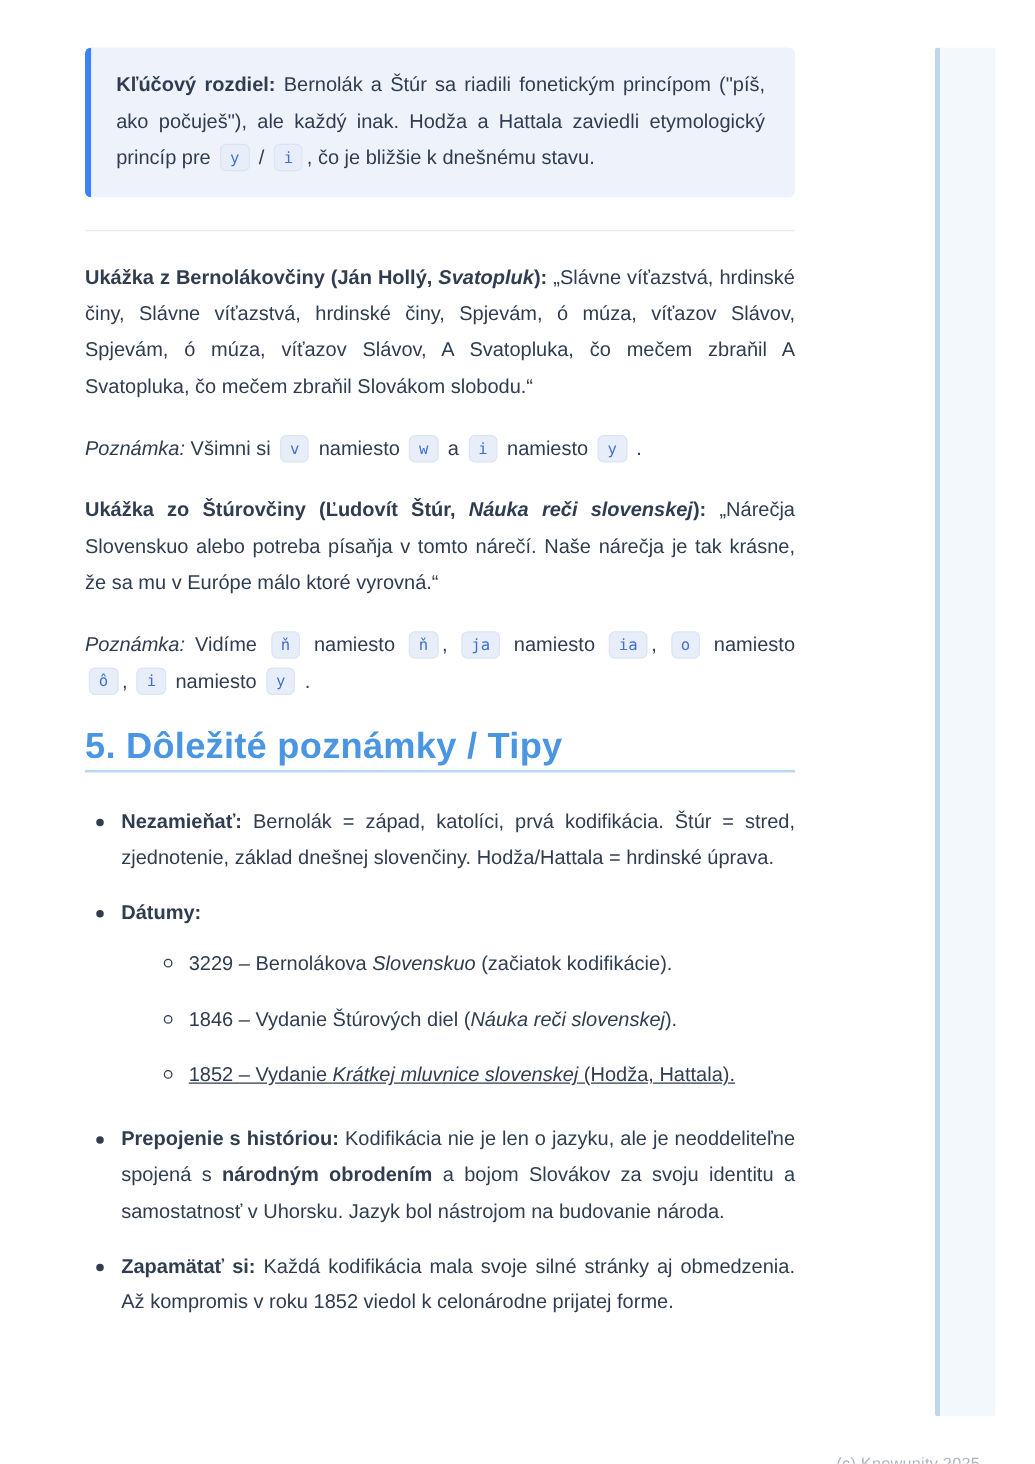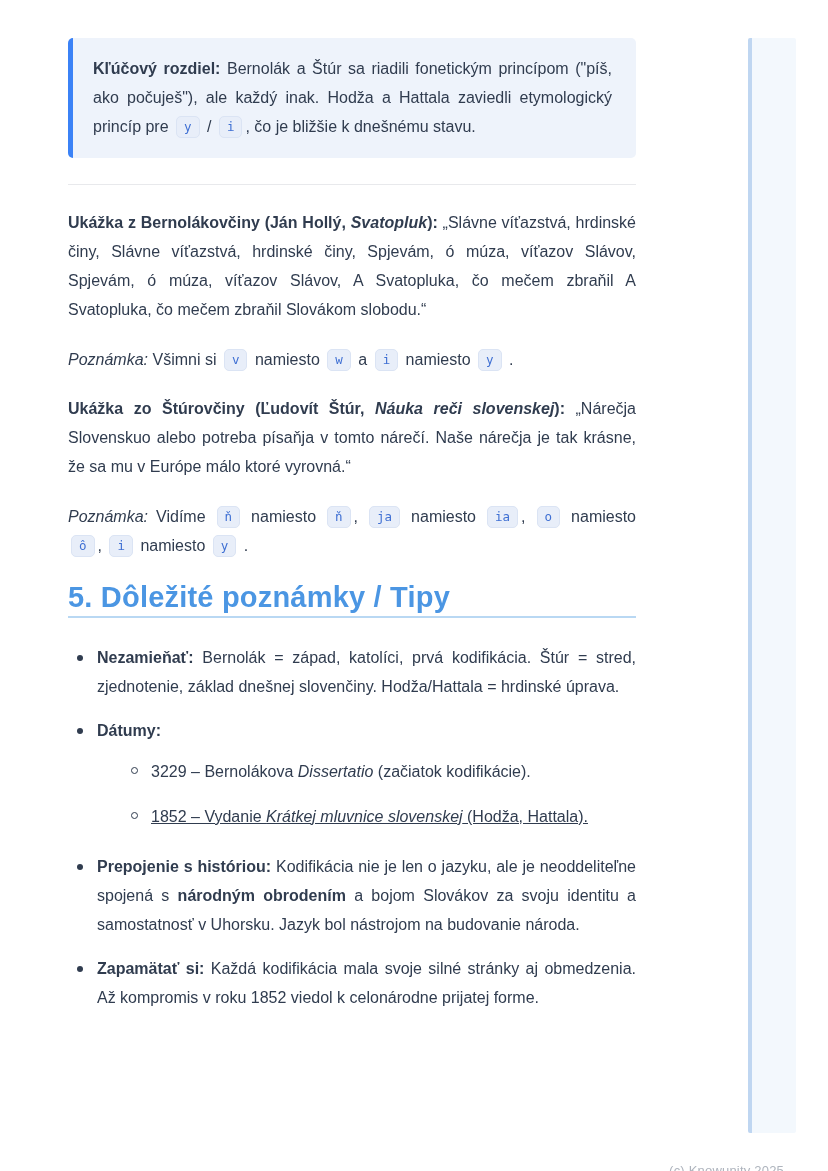--- a/index.html
+++ b/index.html
@@ -79,21 +79,22 @@
     </div>
     <hr class="divider">
     <p class="para"><span class="b">Ukážka z Bernolákovčiny (Ján Hollý, </span><span class="b i">Svatopluk</span><span class="b">):</span><span> „Slávne víťazstvá, hrdinské činy, Slávne víťazstvá, hrdinské činy, Spjevám, ó múza, víťazov Slávov, Spjevám, ó múza, víťazov Slávov, A Svatopluka, čo mečem zbraňil A Svatopluka, čo mečem zbraňil Slovákom slobodu.“</span></p>
     <p class="para"><span class="i">Poznámka:</span><span> Všimni si </span><span class="tag">v</span><span> namiesto </span><span class="tag">w</span><span> a </span><span class="tag">i</span><span> namiesto </span><span class="tag">y</span><span> .</span></p>
     <p class="para"><span class="b">Ukážka zo Štúrovčiny (Ľudovít Štúr, </span><span class="b i">Náuka reči slovenskej</span><span class="b">):</span><span> „Nárečja Slovenskuo alebo potreba písaňja v tomto nárečí. Naše nárečja je tak krásne, že sa mu v Európe málo ktoré vyrovná.“</span></p>
     <p class="para"><span class="i">Poznámka:</span><span> Vidíme </span><span class="tag">ň</span><span> namiesto </span><span class="tag">ň</span><span>, </span><span class="tag">ja</span><span> namiesto </span><span class="tag">ia</span><span>, </span><span class="tag">o</span><span> namiesto </span><span class="tag">ô</span><span>, </span><span class="tag">i</span><span> namiesto </span><span class="tag">y</span><span> .</span></p>
     <h2 class="heading">5. Dôležité poznámky / Tipy</h2>
     <ul class="l1">
       <li><span class="b">Nezamieňať:</span><span> Bernolák = západ, katolíci, prvá kodifikácia. Štúr = stred, zjednotenie, základ dnešnej slovenčiny. Hodža/Hattala = hrdinské úprava.</span></li>
       <li><span class="b">Dátumy:</span><ul class="l2">
-          <li><span>3229 – Bernolákova </span><span class="i">Dissertatio</span><span> (začiatok kodifikácie).</span></li>
+          <li><span>3229 – Bernolákova </span><span class="i">Slovenskuo</span><span> (začiatok kodifikácie).</span></li>
+          <li><span>1846 – Vydanie Štúrových diel (</span><span class="i">Náuka reči slovenskej</span><span>).</span></li>
           <li><span>1852 – Vydanie </span><span class="i">Krátkej mluvnice slovenskej</span><span> (Hodža, Hattala).</span></li>
         </ul></li>
       <li><span class="b">Prepojenie s históriou:</span><span> Kodifikácia nie je len o jazyku, ale je neoddeliteľne spojená s </span><span class="b">národným obrodením</span><span> a bojom Slovákov za svoju identitu a samostatnosť v Uhorsku. Jazyk bol nástrojom na budovanie národa.</span></li>
       <li><span class="b">Zapamätať si:</span><span> Každá kodifikácia mala svoje silné stránky aj obmedzenia. Až kompromis v roku 1852 viedol k celonárodne prijatej forme.</span></li>
     </ul>
   </div>
 
 <div class="watermark">(c) Knowunity 2025</div>
 
 <div class="edge-strip"></div>

